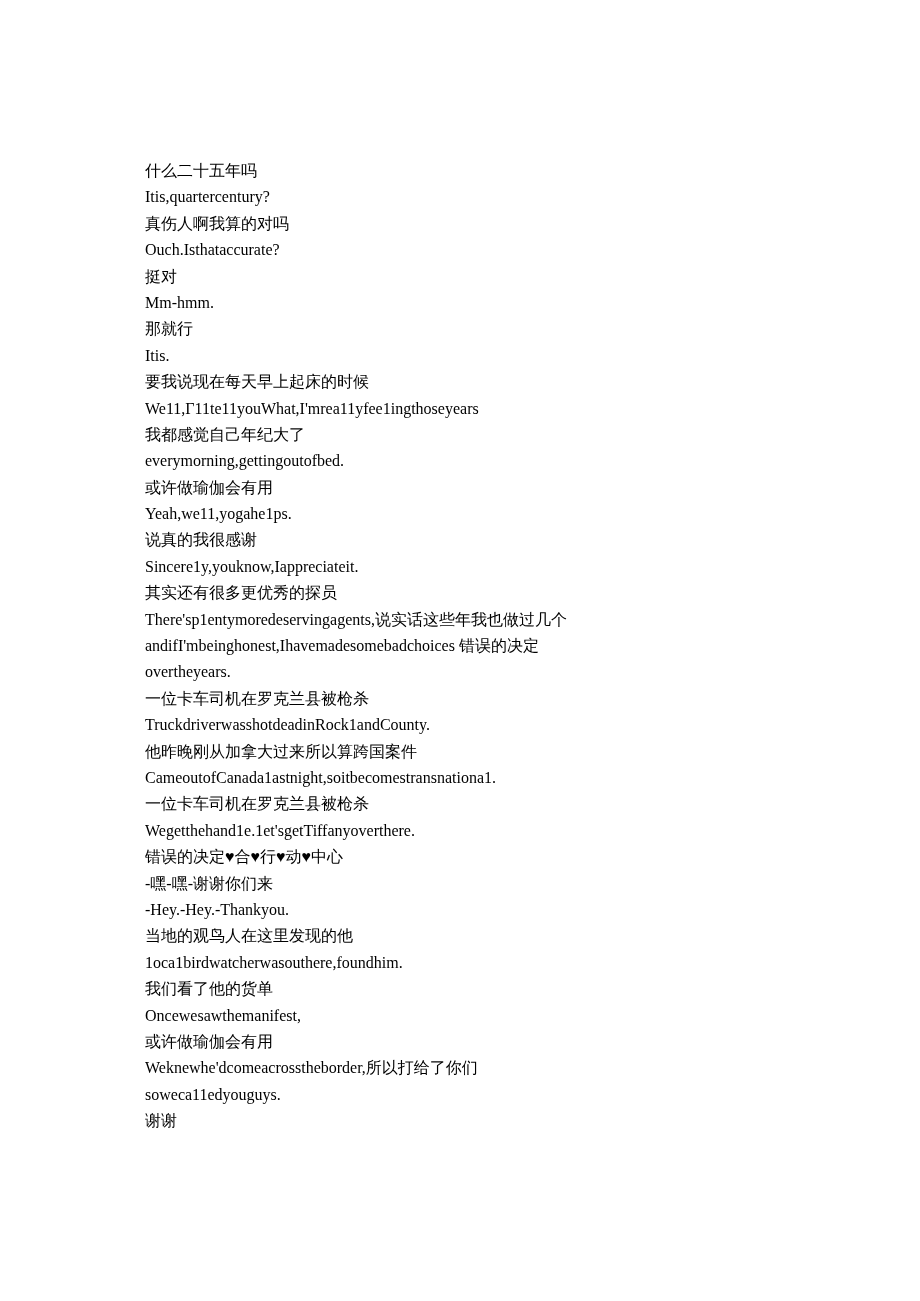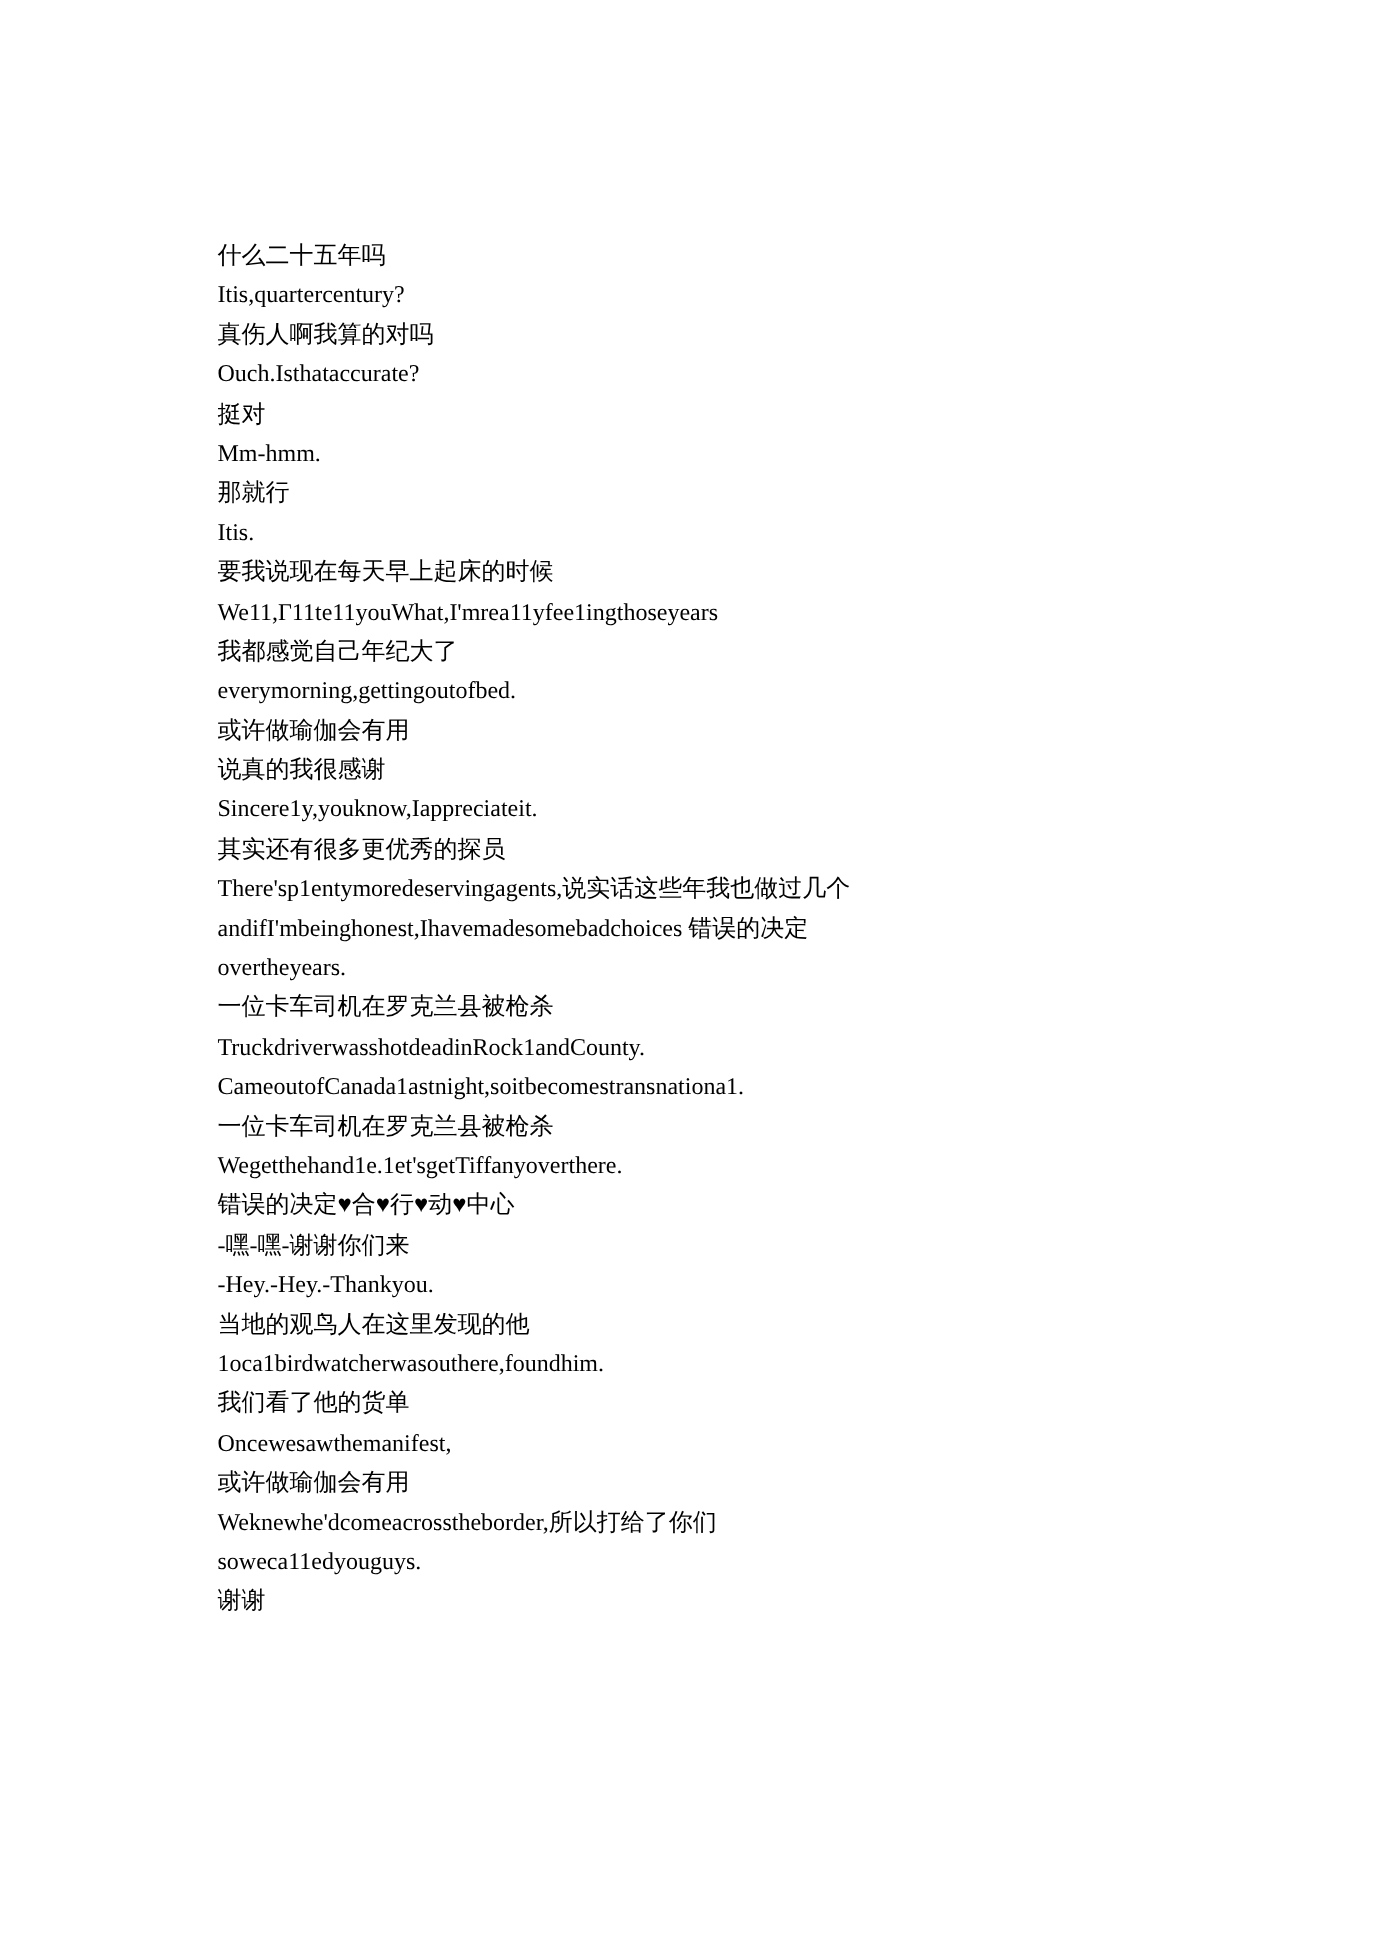--- a/index.html
+++ b/index.html
@@ -33,28 +33,30 @@
       <div class="line">Ouch.Isthataccurate?</div>
       <div class="line">挺对</div>
       <div class="line">Mm-hmm.</div>
       <div class="line">那就行</div>
       <div class="line">Itis.</div>
       <div class="line">要我说现在每天早上起床的时候</div>
       <div class="line">We11,Г11te11youWhat,I'mrea11yfee1ingthoseyears</div>
       <div class="line">我都感觉自己年纪大了</div>
       <div class="line">everymorning,gettingoutofbed.</div>
       <div class="line">或许做瑜伽会有用</div>
+      <div class="line">Yeah,we11,yogahe1ps.</div>
       <div class="line">说真的我很感谢</div>
       <div class="line">Sincere1y,youknow,Iappreciateit.</div>
       <div class="line">其实还有很多更优秀的探员</div>
       <div class="line">There'sp1entymoredeservingagents,说实话这些年我也做过几个</div>
       <div class="line">andifI'mbeinghonest,Ihavemadesomebadchoices 错误的决定</div>
       <div class="line">overtheyears.</div>
       <div class="line">一位卡车司机在罗克兰县被枪杀</div>
       <div class="line">TruckdriverwasshotdeadinRock1andCounty.</div>
+      <div class="line">他昨晚刚从加拿大过来所以算跨国案件</div>
       <div class="line">CameoutofCanada1astnight,soitbecomestransnationa1.</div>
       <div class="line">一位卡车司机在罗克兰县被枪杀</div>
       <div class="line">Wegetthehand1e.1et'sgetTiffanyoverthere.</div>
       <div class="line">错误的决定♥合♥行♥动♥中心</div>
       <div class="line">-嘿-嘿-谢谢你们来</div>
       <div class="line">-Hey.-Hey.-Thankyou.</div>
       <div class="line">当地的观鸟人在这里发现的他</div>
       <div class="line">1oca1birdwatcherwasouthere,foundhim.</div>
       <div class="line">我们看了他的货单</div>
       <div class="line">Oncewesawthemanifest,</div>

